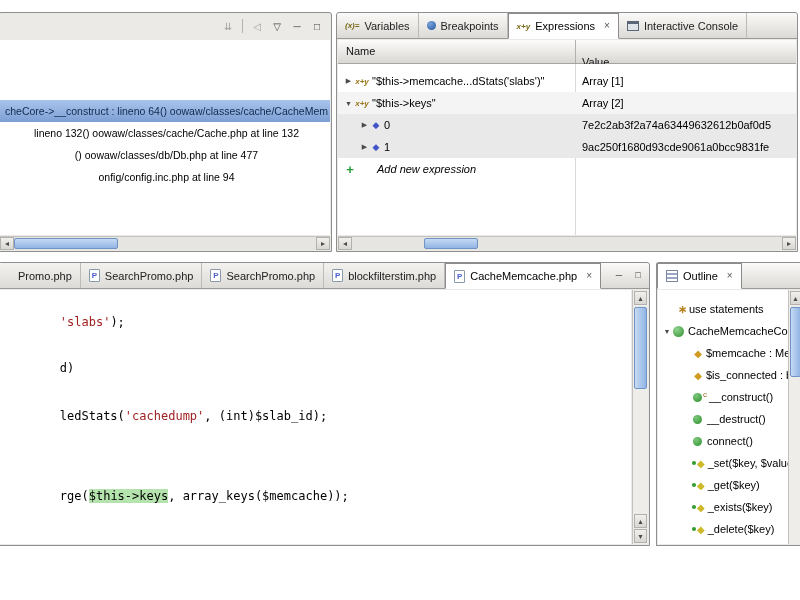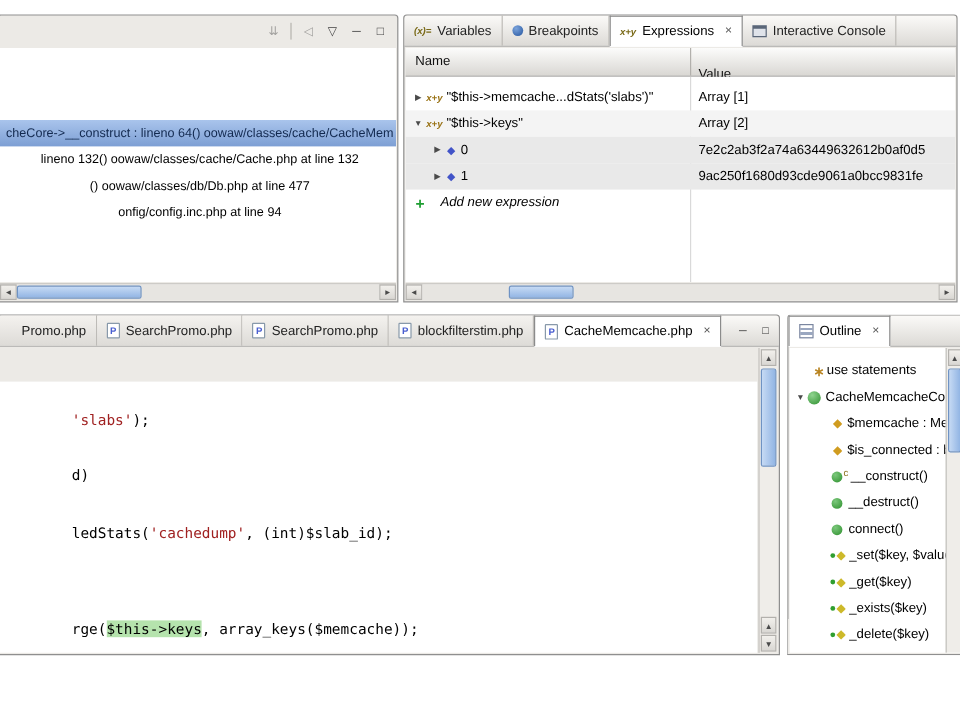--- a/index.html
+++ b/index.html
@@ -66,42 +66,42 @@
   .erow.shade2 { background:#f4f4f4; }
   .twisty { width:11px; margin-left:5px; font-size:7px; color:#4a4a4a; text-align:center; }
   .child .twisty { margin-left:21px; }
   .eicon { width:16px; text-align:center; font-size:8px; font-style:italic;
            font-weight:bold; color:#9a7418; }
   .diam { width:12px; text-align:center; font-size:9px; color:#4254c8; }
   .ename { margin-left:2px; white-space:nowrap; color:#000; }
   .evalue { position:absolute; left:244px; white-space:nowrap; color:#000; }
   .plus { width:14px; margin-left:5px; text-align:center; color:#1e9e32;
           font-weight:bold; font-size:13px; }
-  .addlbl { font-style:italic; margin-left:10px; color:#000; }
+  .addlbl { font-style:italic; margin-left:20px; color:#000; }
   .bpico { width:9px; height:9px; border-radius:50%;
            background:radial-gradient(circle at 35% 30%, #7ba4dc, #24549e); }
   .varico { font-size:8px; font-weight:bold; color:#7a6a18; font-style:italic; }
   .consico { width:12px; height:10px; border:1px solid #5a6678; background:#dfe3ea;
              border-top:3px solid #5a6678; }
 
   
   .editor { left:-2px; top:262px; width:652px; height:284px; }
   .etabbar { position:relative; }
   .etab { background:linear-gradient(#f4f2ef,#dddbd7); }
   .etab.first { padding-left:19px; }
   .fico { width:11px; height:13px; background:#fff; border:1px solid #8899aa;
           border-radius:1px; font-size:8px; font-weight:bold; color:#4a5fd0;
           display:flex; align-items:center; justify-content:center; }
   .ewin { position:absolute; right:3px; top:4px; display:flex; gap:3px; }
   .wbtn { width:16px; height:16px; display:flex; align-items:center; justify-content:center;
           font-size:9px; color:#333; }
   .codearea { position:absolute; top:27px; left:1px; right:18px; bottom:1px;
               background:#fff; overflow:hidden;
               font-family:"DejaVu Sans Mono","Liberation Mono",monospace;
-              font-size:12px; color:#000;margin-top:28px; }
+              font-size:12px; color:#000; }
   .cl { position:absolute; left:2px; height:14px; line-height:14px; white-space:pre; }
   .str { color:#a02121; }
   .occ { background:#b5e3ad; }
 
   
   .outline { left:656px; top:262px; width:148px; height:284px; border-right:none;
              border-radius:3px 0 0 0; }
   .obody { position:absolute; top:27px; left:1px; right:0; bottom:1px; background:#fff;
            padding-top:8px; overflow:hidden; }
   .orow { height:22px; display:flex; align-items:center; font-size:11px;

